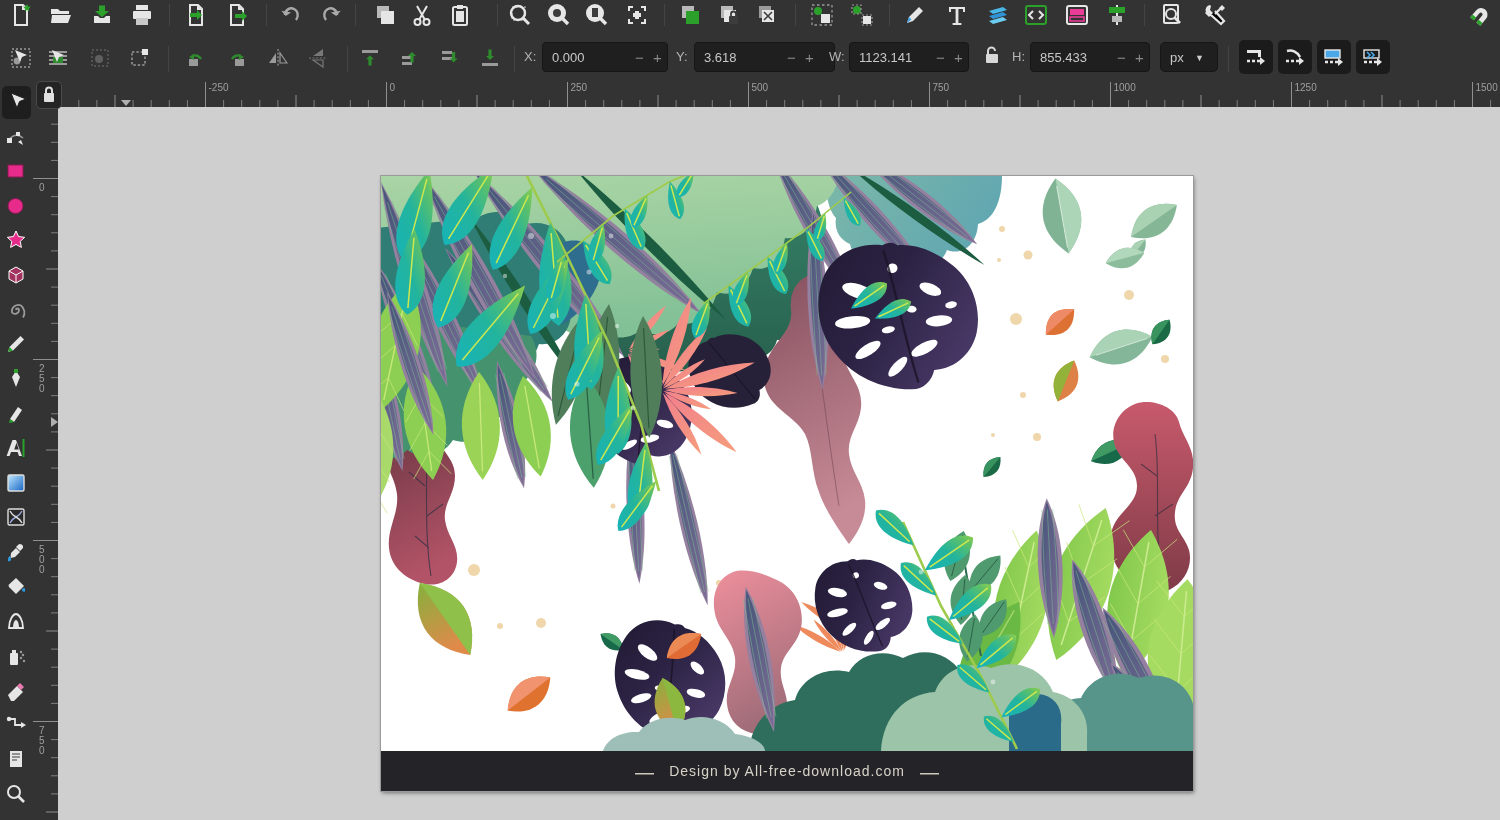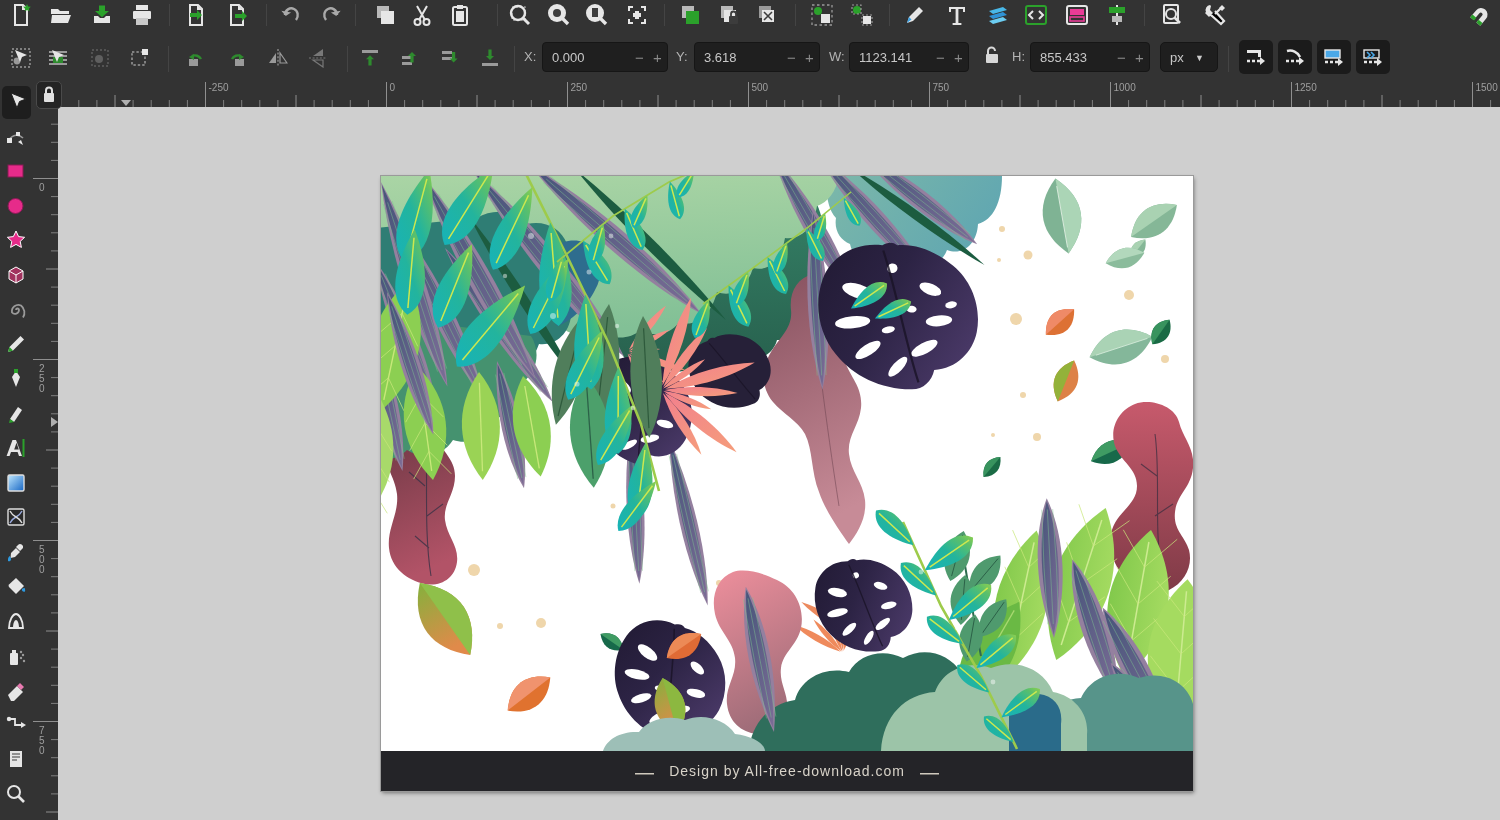--- a/index.html
+++ b/index.html
@@ -209,21 +209,21 @@
         <rect x="2" y="15" width="16" height="3" fill="#9a9a9a"></rect>
         <path d="M8,2 v8 h-3 l5,5 5,-5 h-3 v-8 z" fill="#2e8b2e" transform="scale(0.8) translate(2.5,0)"></path>
       </svg></div>
     <div class="abs" style="left:168px;top:16px;width:1px;height:26px;background:#444"></div>
     <div class="abs" style="left:347px;top:16px;width:1px;height:26px;background:#444"></div>
     <div class="abs" style="left:514px;top:16px;width:1px;height:26px;background:#444"></div>
     <div class="abs" style="left:1228px;top:16px;width:1px;height:26px;background:#444"></div>
     <div class="lbl" style="left:524px">X:</div>
     <div class="inp" style="left:542px;width:126px">0.000<span class="pm" style="left:92px">−</span><span class="pm" style="left:110px">+</span></div>
     <div class="lbl" style="left:676px">Y:</div>
-    <div class="inp" style="left:694px;width:126px">3.618<span class="pm" style="left:92px">−</span><span class="pm" style="left:110px">+</span></div>
+    <div class="inp" style="left:694px;width:141px">3.618<span class="pm" style="left:92px">−</span><span class="pm" style="left:110px">+</span></div>
     <div class="lbl" style="left:829px">W:</div>
     <div class="inp" style="left:849px;width:120px">1123.141<span class="pm" style="left:86px">−</span><span class="pm" style="left:104px">+</span></div>
     <div class="abs" style="left:981px;top:14px"><svg width="20" height="22" viewBox="0 0 20 22">
         <rect x="5" y="10" width="12" height="9" rx="1" fill="#d8d8d8"></rect>
         <path d="M7,10 v-3 a3.5,3.5 0 0 1 7,0" fill="none" stroke="#d8d8d8" stroke-width="2"></path>
       </svg></div>
     <div class="lbl" style="left:1012px">H:</div>
     <div class="inp" style="left:1030px;width:120px">855.433<span class="pm" style="left:86px">−</span><span class="pm" style="left:104px">+</span></div>
     <div class="inp" style="left:1160px;width:58px;border-radius:5px">px<span style="position:absolute;left:34px;top:0;color:#cdcdcd;font-size:9px">▼</span></div>
     <div class="snapbtn" style="left:1239px">

